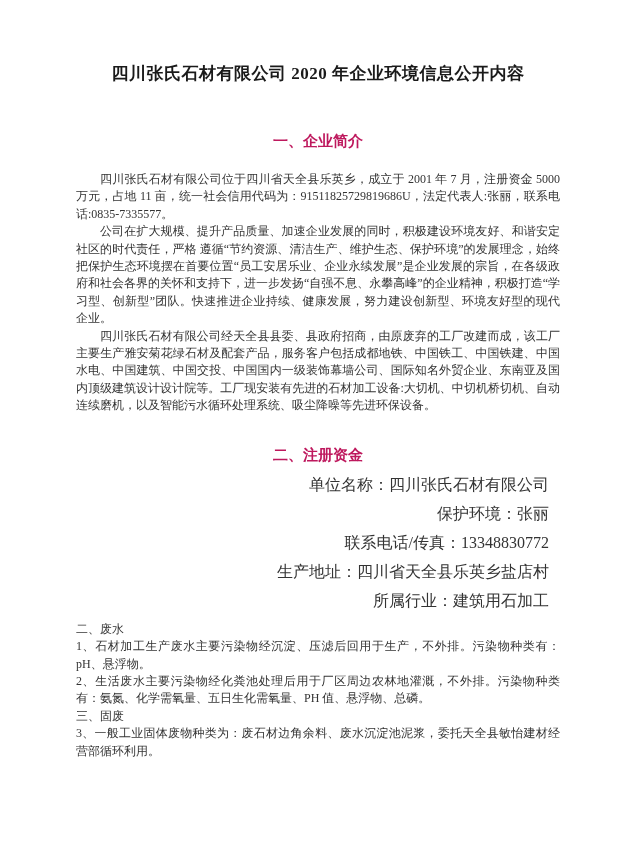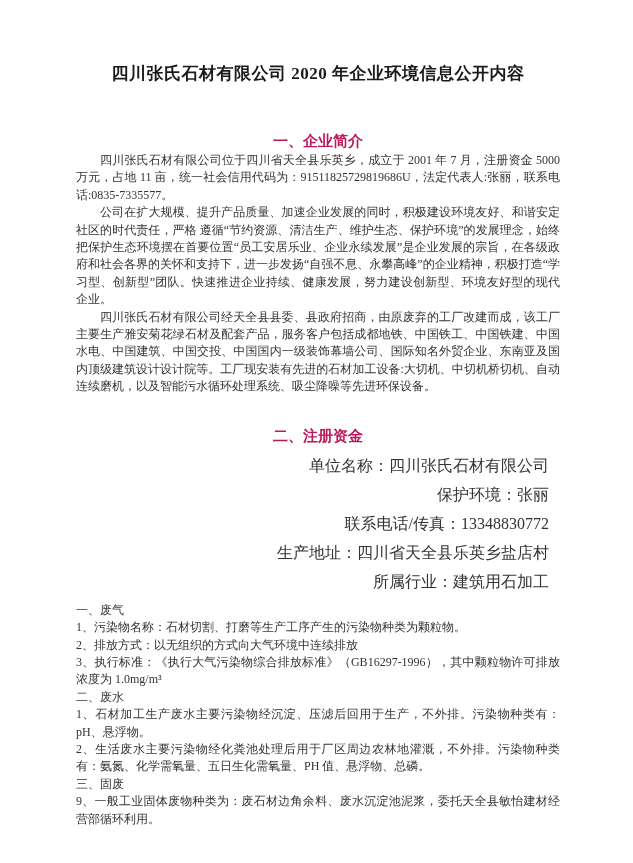--- a/index.html
+++ b/index.html
@@ -40,21 +40,21 @@
   }
   .heading-intro { margin-top: 46px; }
   .heading-env   { margin-top: 30px; }
   .body-para {
     margin: 0;
     font-size: 12px;
     line-height: 17.4px;
     text-align: justify;
     text-indent: 2em;
   }
-  .first-para { margin-top: 1px; }
+  .first-para { margin-top: 20px; }
   .info-list { margin-top: 6px; }
   .info-line {
     margin: 11px;
     font-size: 16px;
     line-height: 18px;
     text-align: right;
   }
   .subsections { margin-top: 10px; }
   .sub-heading, .sub-line {
     margin: 0;
@@ -83,33 +83,27 @@
   <div class="info-list">
     <p class="info-line">单位名称：四川张氏石材有限公司</p>
     <p class="info-line">保护环境：张丽</p>
     <p class="info-line">联系电话/传真：13348830772</p>
     <p class="info-line">生产地址：四川省天全县乐英乡盐店村</p>
     <p class="info-line">所属行业：建筑用石加工</p>
   </div>
 
   <div class="subsections">
 
-    <div>
-      <p class="sub-heading">一、废气</p>
-      <p class="sub-line">1、污染物名称：石材切割、打磨等生产工序产生的污染物种类为颗粒物。</p>
-      <p class="sub-line">2、排放方式：以无组织的方式向大气环境中连续排放</p>
-      <p class="sub-line">3、执行标准：《执行大气污染物综合排放标准》（GB16297-1996），其中颗粒物许可排放浓度为 1.0mg/m³</p>
-    </div>
 
     <div>
       <p class="sub-heading">二、废水</p>
       <p class="sub-line">1、石材加工生产废水主要污染物经沉淀、压滤后回用于生产，不外排。污染物种类有：pH、悬浮物。</p>
       <p class="sub-line">2、生活废水主要污染物经化粪池处理后用于厂区周边农林地灌溉，不外排。污染物种类有：氨氮、化学需氧量、五日生化需氧量、PH 值、悬浮物、总磷。</p>
     </div>
 
     <div>
       <p class="sub-heading">三、固废</p>
-      <p class="sub-line">9、一般工业固体废物种类为：废石材边角余料、废水沉淀池泥浆，委托天全县敏怡建材经营部循环利用。</p>
+      <p class="sub-line">3、一般工业固体废物种类为：废石材边角余料、废水沉淀池泥浆，委托天全县敏怡建材经营部循环利用。</p>
     </div>
 
   </div>
 
 </div>
 
 </body></html>

